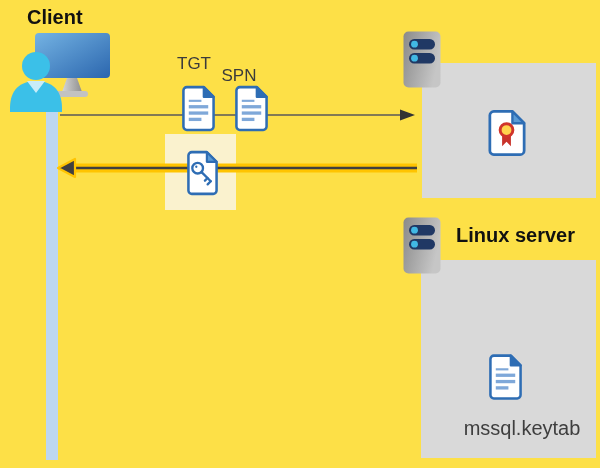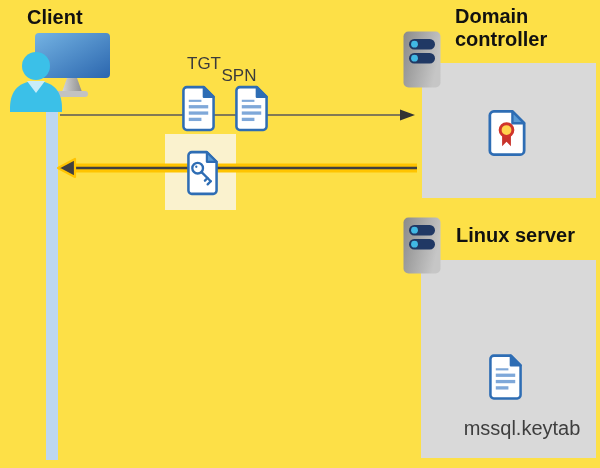--- a/index.html
+++ b/index.html
@@ -46,21 +46,21 @@
       <rect x="46" y="63" width="36" height="6" rx="3" fill="#C2C2C2"></rect>
 
       <g>
         <circle cx="30" cy="38" r="14" fill="#3BC0E8"></circle>
         <path d="M4 84 V80 C4 62 14 53 30 53 C46 53 56 62 56 80 V84 Z" fill="#3BC0E8"></path>
         <path d="M21 53 L30 65 L39 53 Z" fill="#C8ECF8"></path>
       </g>
     </svg>
   </div>
 
-  <div class="abs small-label" style="left:172px;top:54px;width:44px;margin-left:10px;">TGT</div>
+  <div class="abs small-label" style="left:172px;top:54px;width:44px;">TGT</div>
   <div class="abs small-label" style="left:217px;top:66px;width:44px;">SPN</div>
 
   <div class="abs" style="left:60px;top:106px;width:356px;height:18px;">
     <svg width="356" height="18" viewBox="0 0 356 18">
       <line x1="0" y1="9" x2="341" y2="9" stroke="#595959" stroke-width="1.6"></line>
       <polygon points="340,3.5 355,9 340,14.5" fill="#333333"></polygon>
     </svg>
   </div>
 
   <div class="abs highlight" style="left:165px;top:134px;width:71px;height:76px;"></div>
@@ -102,21 +102,20 @@
       <g stroke="#2E6DB4" stroke-width="2.4" fill="none" stroke-linecap="round">
         <circle cx="12" cy="19" r="5.5"></circle>
         <circle cx="10.6" cy="17.6" r="1.2" fill="#2E6DB4" stroke="none"></circle>
         <path d="M16.3 23.3 L25.5 32.5"></path>
         <path d="M25.5 32.5 l-3.2 3.2"></path>
         <path d="M22.2 29.2 l-2.7 2.7"></path>
       </g>
     </svg>
   </div>
 
-  <div class="abs title" style="left:455px;top:5px;width:140px;">Domain controller</div>
 
   <div class="abs" style="left:403px;top:31px;width:38px;height:57px;">
     <svg width="38" height="57" viewBox="0 0 38 57">
       <defs>
         <linearGradient id="sg1" x1="0" y1="0" x2="1" y2="0.35">
           <stop offset="0" stop-color="#8A8A8A"></stop>
             <stop offset="1" stop-color="#C6C6C6"></stop>
         </linearGradient>
       </defs>
       <rect x="0.5" y="0.5" width="37" height="56" rx="5" fill="url(#sg1)"></rect>

